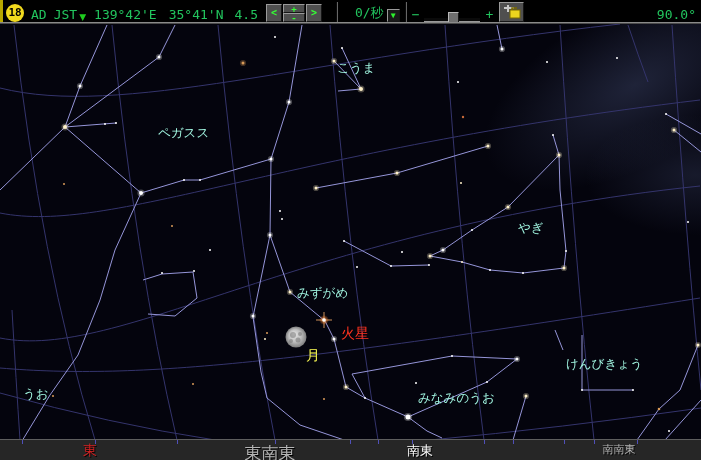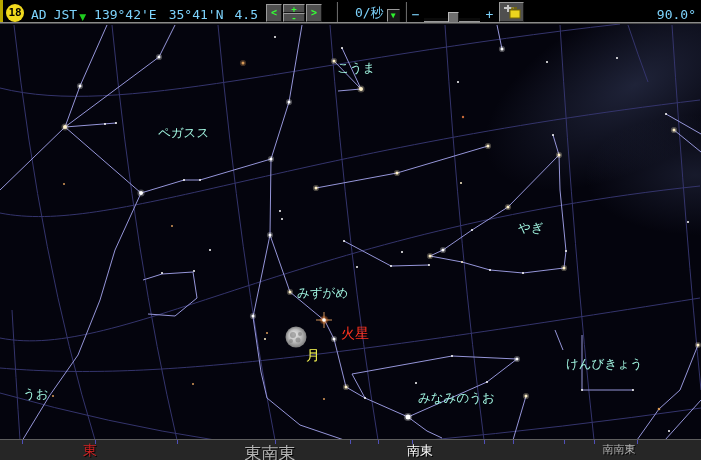--- a/index.html
+++ b/index.html
@@ -7,21 +7,21 @@
           font-family:"DejaVu Sans",sans-serif;background:#04040d;}
   
   .toolbar{position:absolute;left:0;top:0;width:701px;height:22px;background:#000;
            display:flex;align-items:flex-end;white-space:nowrap;}
   .toolbar-bevel{position:absolute;left:0;top:22px;width:701px;height:3px;
                  background:linear-gradient(#8a8a8a 0 1px,#4a4a4a 1px 2px,#101018 2px);}
   .edge-strip{position:absolute;left:0;top:0;width:3px;height:22px;background:#b8a800;}
   .badge{width:18px;height:18px;border-radius:50%;background:#f2da1e;color:#000;
          font:bold 11px/18px "DejaVu Sans Mono",monospace;text-align:center;
          margin-left:6px;flex:0 0 auto;}
-  .lcd{color:#7dd3fc;font:13px "DejaVu Sans Mono",monospace;letter-spacing:0px;}
+  .lcd{color:#22c55e;font:13px "DejaVu Sans Mono",monospace;letter-spacing:0px;}
   .dd{color:#1ecc1e;font-size:9px;cursor:default;margin-left:2px;}
   .tb{background:#4f4f4f;border:1px solid;border-color:#9a9a9a #161616 #161616 #9a9a9a;
       color:#35ff35;font:bold 10px/10px "DejaVu Sans Mono",monospace;padding:0;
       display:flex;align-items:center;justify-content:center;}
   .btn-arrow{width:16px;height:18px;}
   .stack{display:flex;flex-direction:column;margin:0 1px;}
   .stack .tb{width:22px;height:9px;font-size:9px;}
   .sep{width:0;height:20px;border-left:1px solid #0a0a0a;border-right:1px solid #676767;margin:0 5px;}
   .slider-track{width:56px;height:3px;background:#0a0a0a;border-top:1px solid #000;
                 border-bottom:1px solid #9a9a9a;position:relative;margin:0 5px;}

